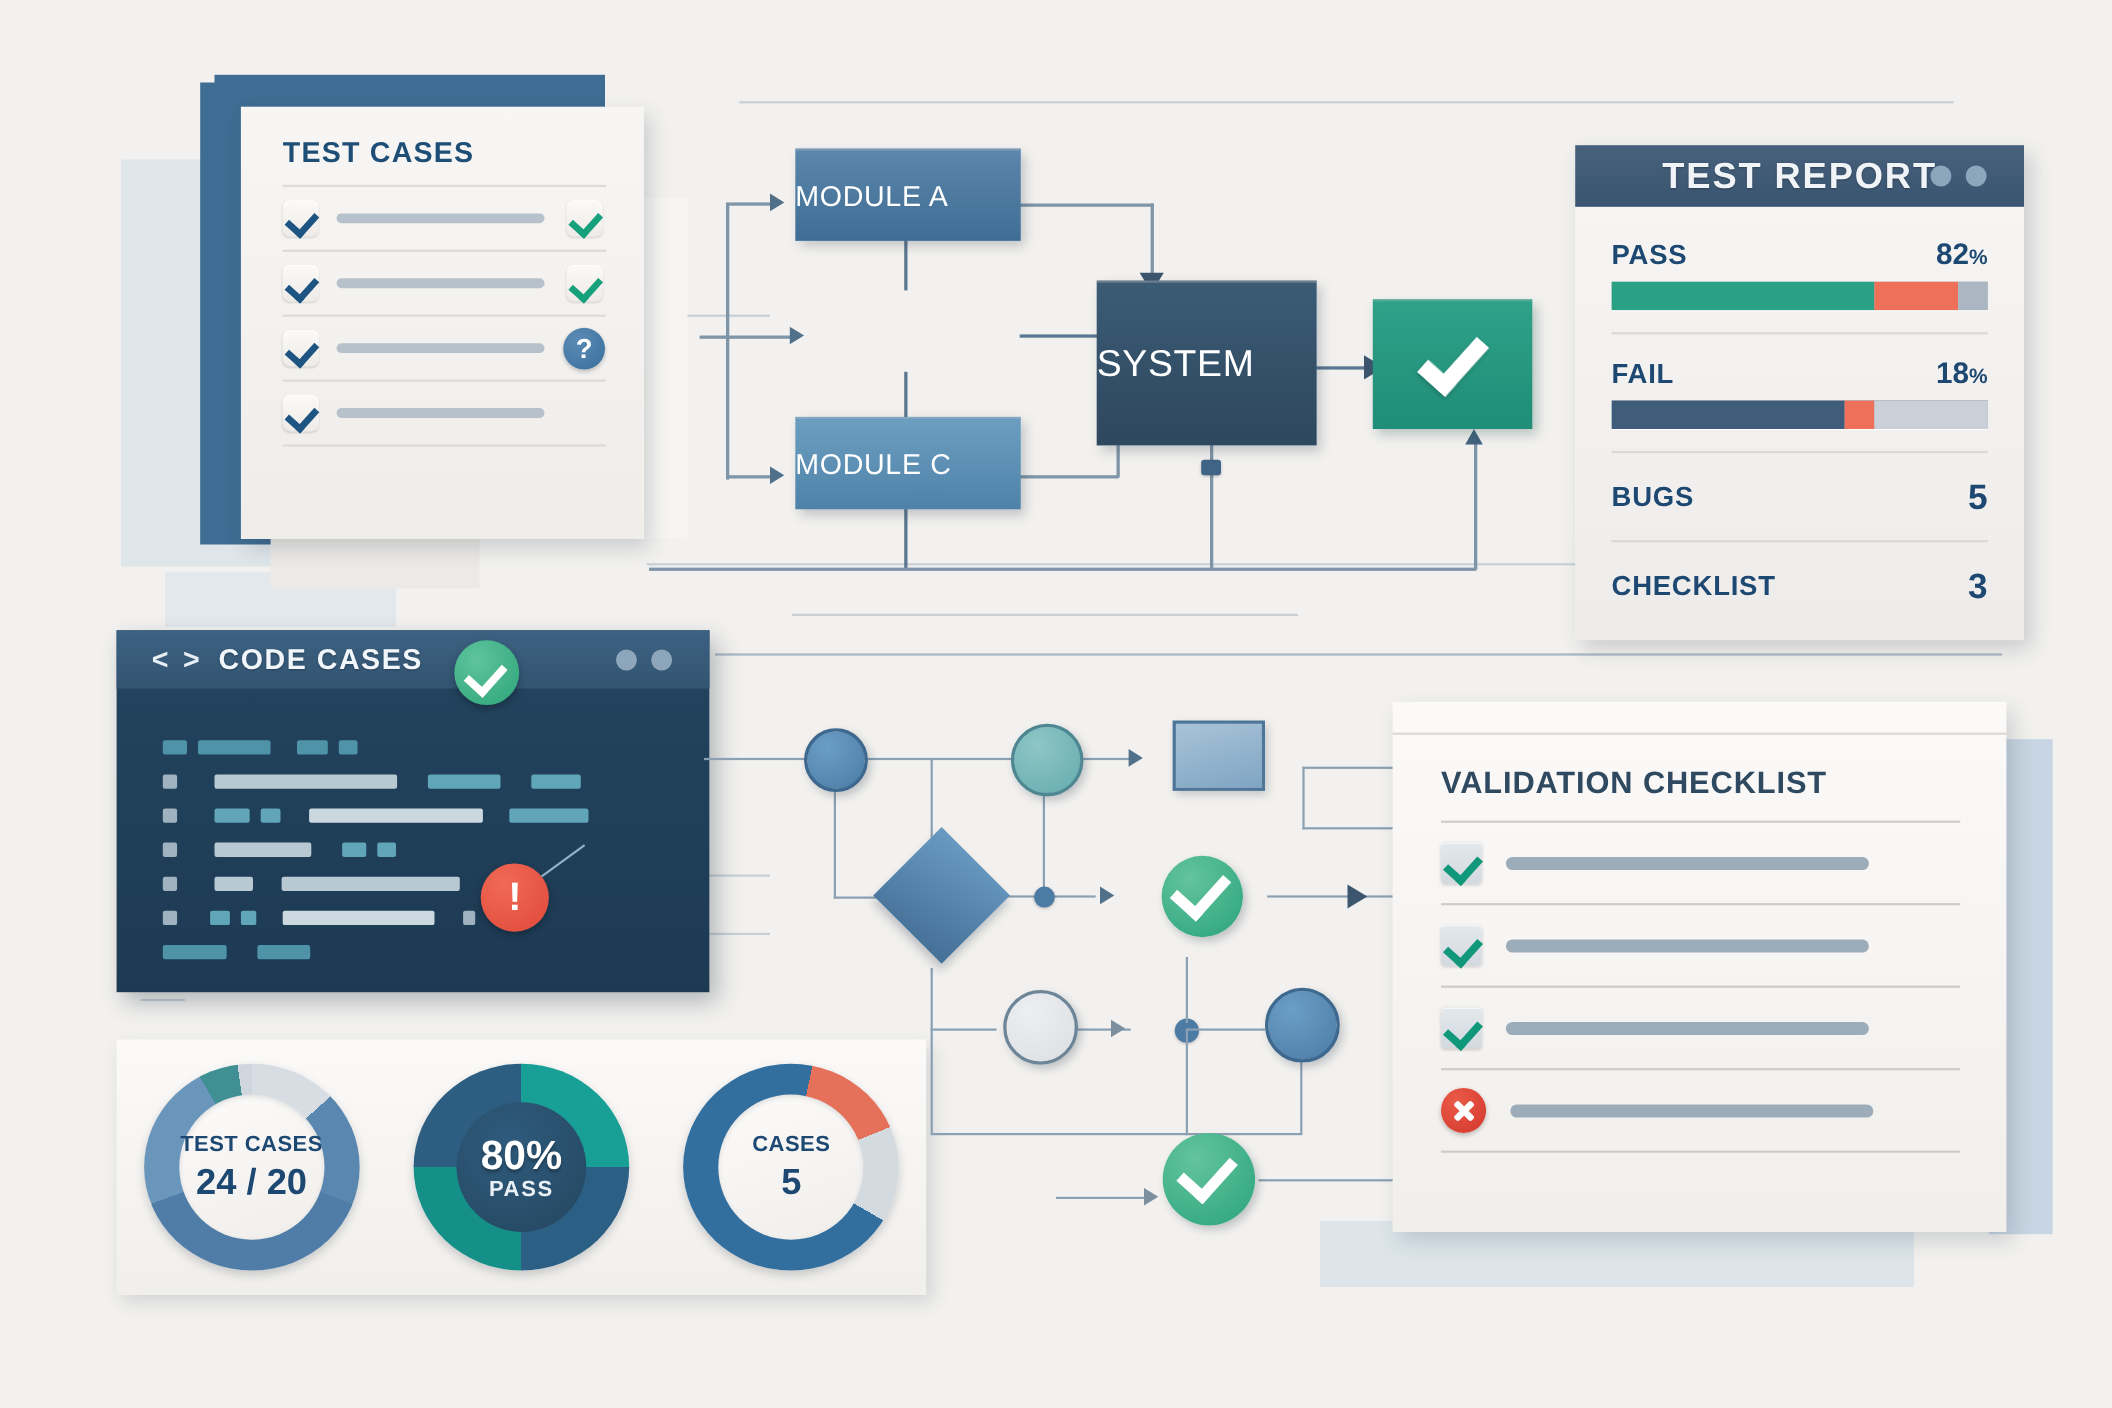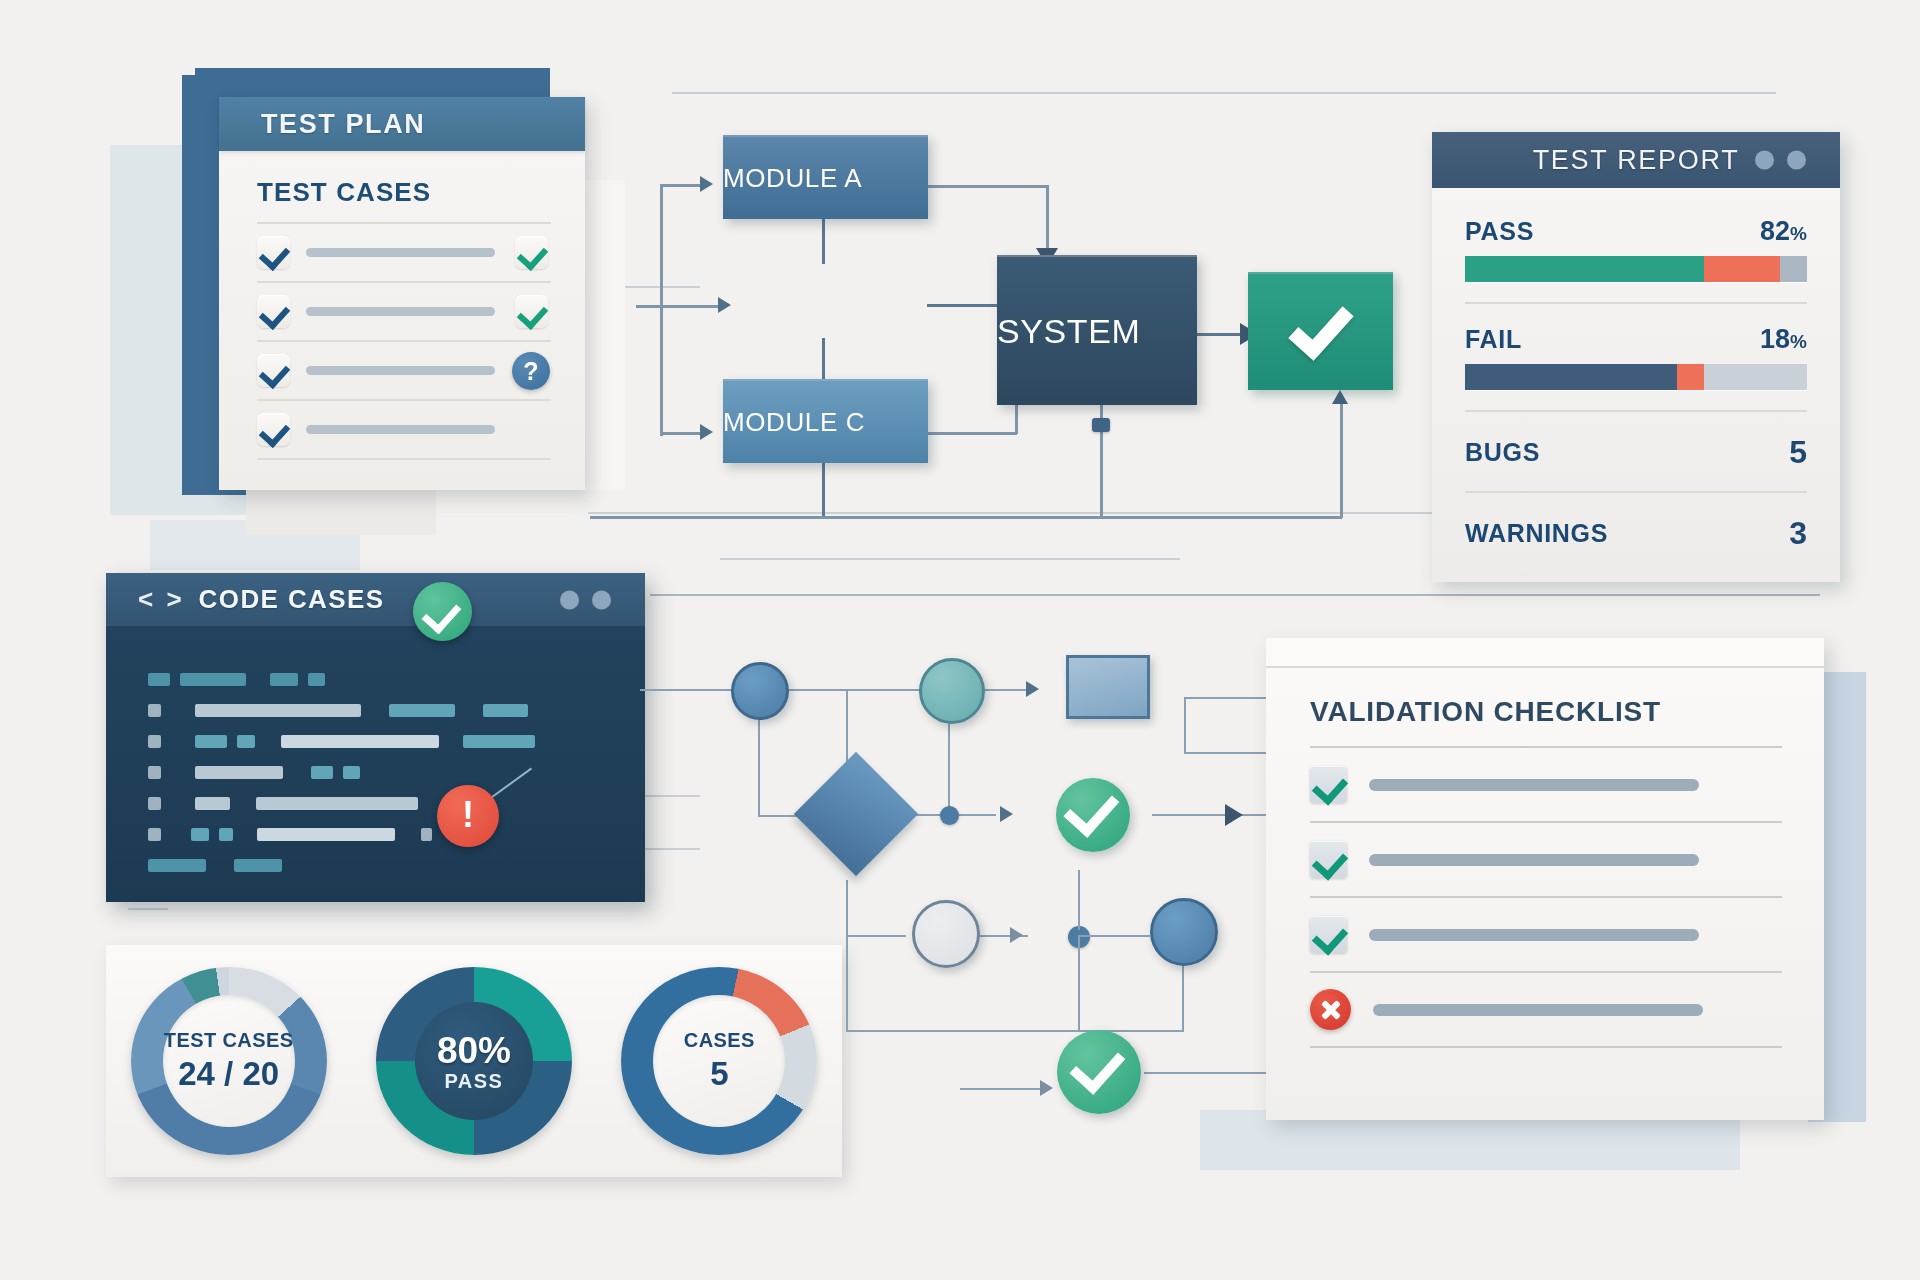--- a/index.html
+++ b/index.html
@@ -107,21 +107,21 @@
   #testreport {
     position:absolute; left:1432px; top:132px; width:408px; height:450px;
     background:linear-gradient(180deg,#f7f6f4,#eeecea);
     box-shadow:6px 8px 18px rgba(40,55,70,.20);
   }
   #testreport .titlebar {
     height:56px; background:linear-gradient(180deg,#47617c 0%,#3a5571 100%);
     display:flex; align-items:center; justify-content:center; position:relative;
   }
   #testreport .titlebar .t {
-    color:#f0f4f7; font-size:27px; font-weight:normal; letter-spacing:1.7px;
+    color:#f0f4f7; font-size:33px; font-weight:bold; letter-spacing:1.7px;
     text-shadow:0 1px 2px rgba(0,0,0,.3);
   }
   .win-dots { position:absolute; right:34px; top:50%; transform:translateY(-50%); display:flex; gap:13px; }
   .win-dots i { width:19px; height:19px; border-radius:50%; background:#8ea6bc; display:block; }
   #testreport .body { padding:28px 33px 0 33px; }
   .rep-row-head { display:flex; justify-content:space-between; align-items:baseline; }
   .rep-label { color:#1d4872; font-size:25px; font-weight:bold; letter-spacing:.7px; }
   .rep-val { color:#1d4872; font-size:27px; font-weight:bold; }
   .rep-val small { font-size:19px; font-weight:bold; }
   .rep-bar {
@@ -273,23 +273,20 @@
   <div class="guide" style="left:128px;  top:908px; width:40px;"></div>
 
   <div class="backcard" style="left:110px; top:145px; width:250px; height:370px; background:#cfdde6; opacity:.55;"></div>
   <div class="backcard" style="left:150px; top:520px; width:210px; height:50px; background:#cfdde6; opacity:.45;"></div>
   <div class="backcard" style="left:182px; top:75px;  width:190px; height:420px; background:#3e6c92;"></div>
   <div class="backcard" style="left:246px; top:135px; width:190px; height:400px; background:#eceae7;"></div>
   <div class="backcard" style="left:195px; top:68px;  width:355px; height:55px; background:#3e6c92;"></div>
   <div class="backcard" style="left:555px; top:180px; width:70px; height:310px; background:#f6f5f3;"></div>
 
   <div id="testplan">
-    <div class="titlebar">
-      <span class="t">TEST PLAN</span>
-    </div>
     <div class="body">
       <div class="section-title">TEST CASES</div>
       <div class="tp-sep"></div>
 
       <div class="tp-row">
         <span class="chk-sq"></span>
         <span class="tp-bar"></span>
         <span class="status-slot">
           <span class="chk-sq green"></span>
         </span>
@@ -408,21 +405,21 @@
       <div class="rep-sep"></div>
 
       <div class="rep-kv">
         <span class="k">BUGS</span>
         <span class="v">5</span>
       </div>
 
       <div class="rep-sep"></div>
 
       <div class="rep-kv">
-        <span class="k">WARNINGS</span>
+        <span class="k">CHECKLIST</span>
         <span class="v">3</span>
       </div>
     </div>
   </div>
 
   <div id="codereview">
     <div class="titlebar">
       <span class="chev">&lt; &gt;</span>
       <span class="t">CODE CASES</span>
       <span class="win-dots">

